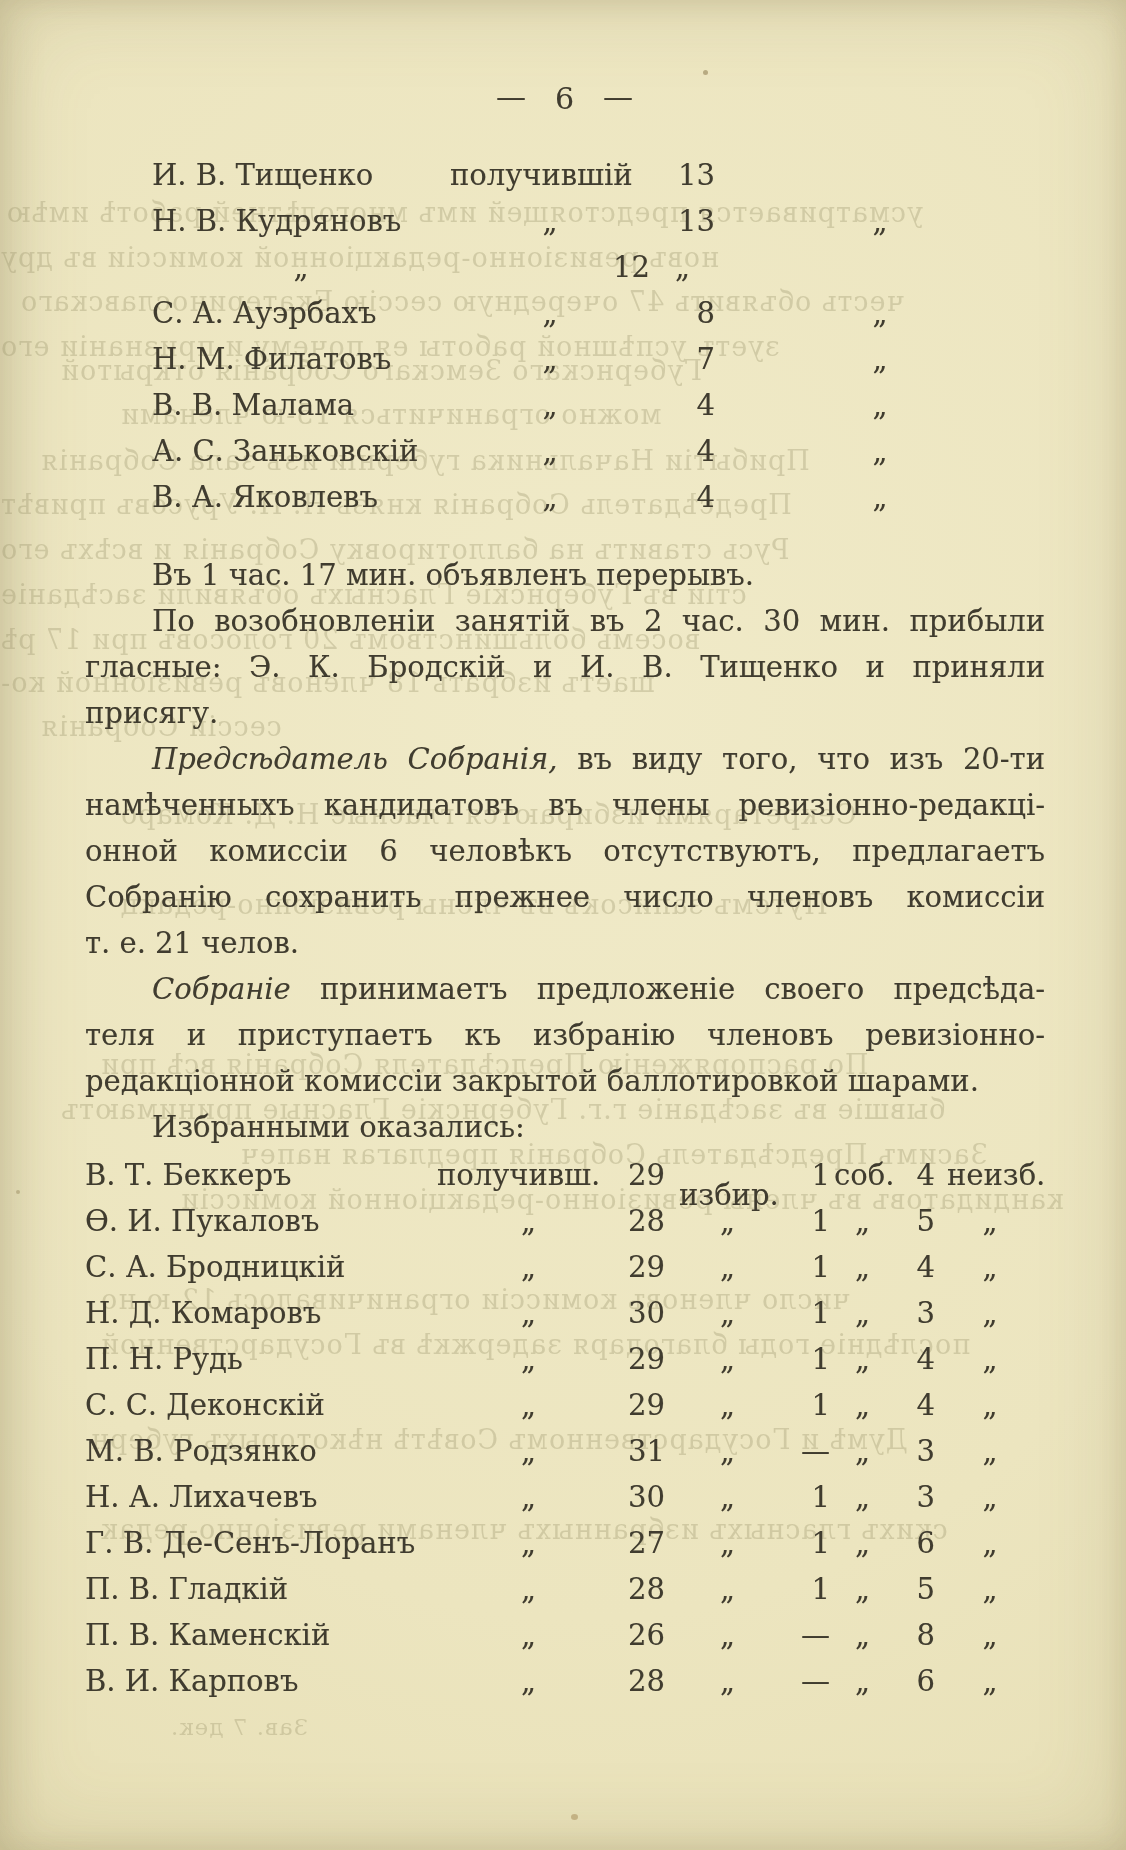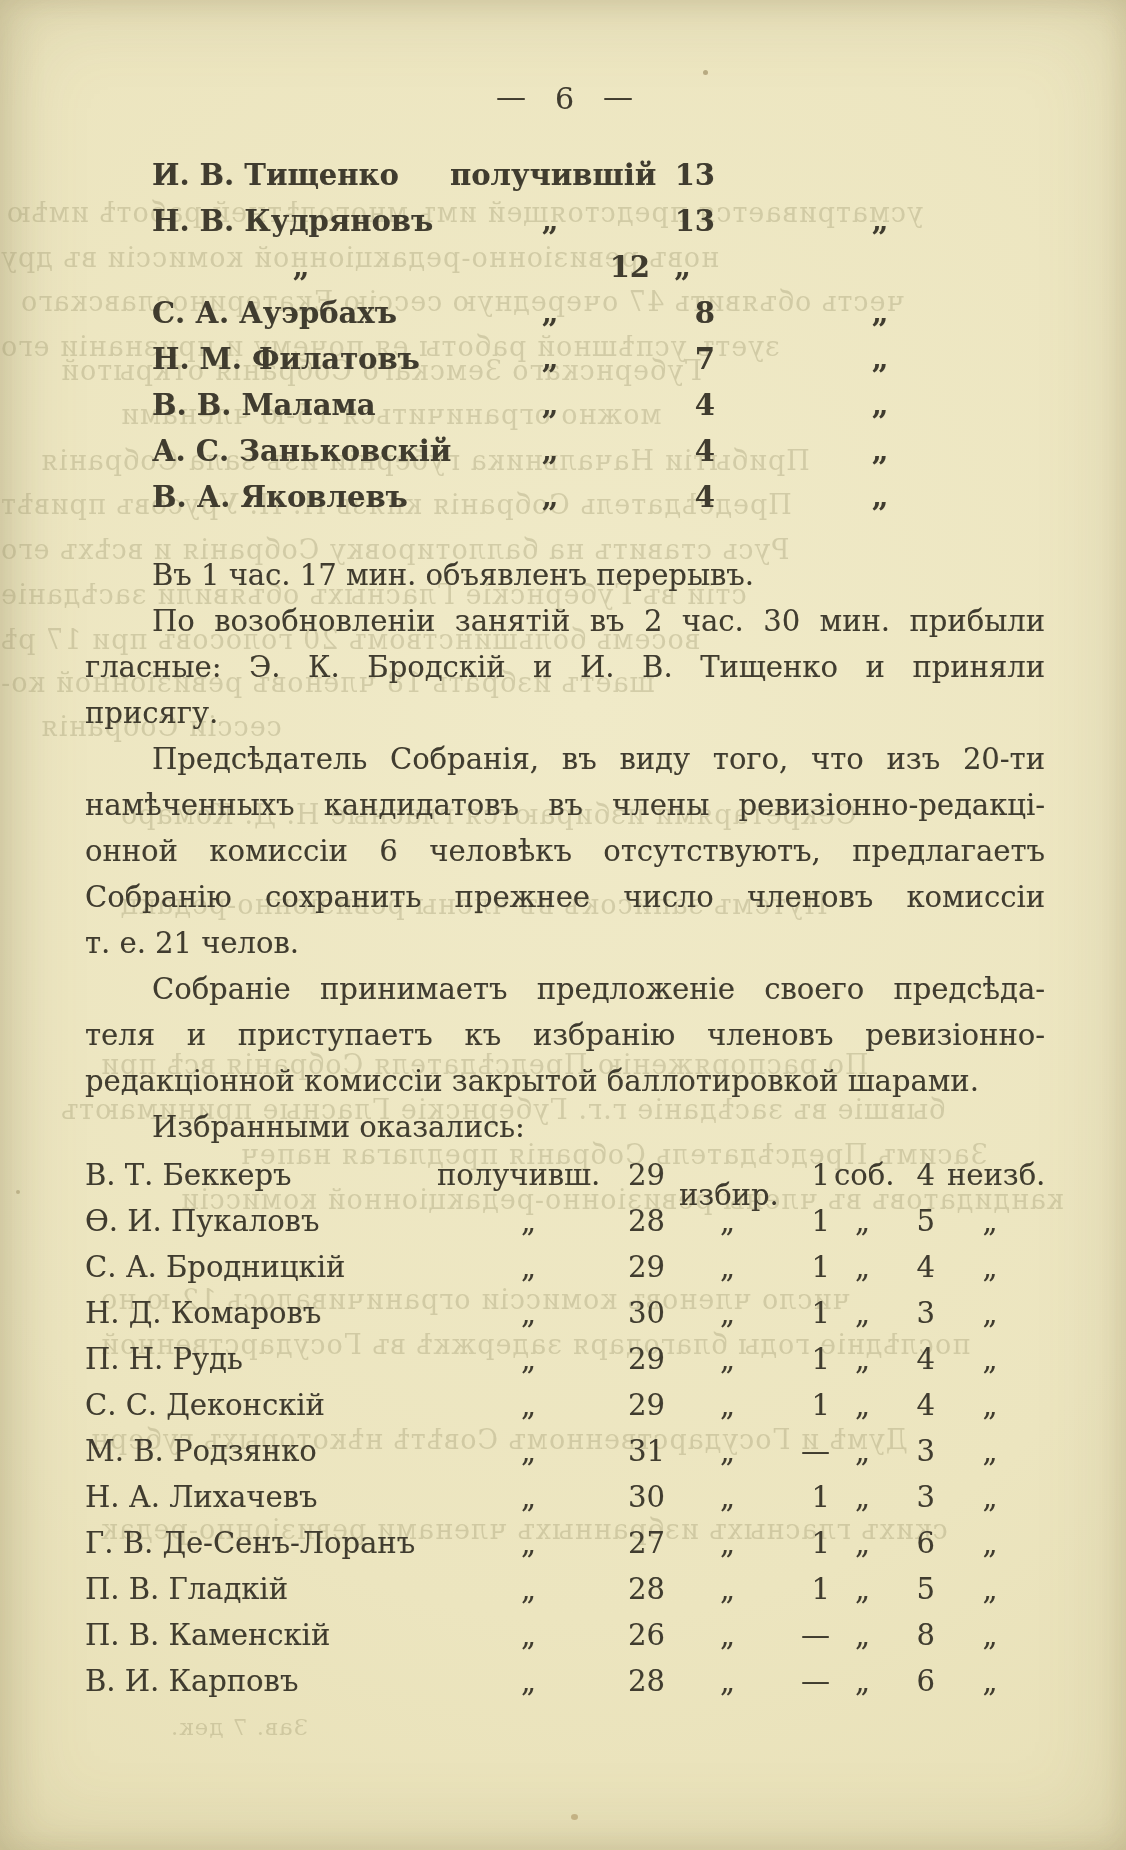--- a/index.html
+++ b/index.html
@@ -13,33 +13,33 @@
     box-shadow: inset 0 0 90px rgba(120,105,60,.20), inset 14px 0 34px rgba(110,95,55,.12), inset -6px 0 22px rgba(110,95,55,.08);
     font-family:"DejaVu Serif","Liberation Serif",serif;
     color:#403c2f;
   }
   .ink { text-shadow: 0.3px 0.4px 0 rgba(64,60,47,0.30); }
   .content { position:absolute; left:85px; top:0; width:960px; }
   .pageno-line { margin-top:80px; height:38px; line-height:38px; text-align:center; font-size:30px; letter-spacing:1px; }
   .pageno-line .rule { display:inline-block; margin:0 28px; transform:translateY(-2px); }
   .t1 { margin-top:34px; margin-bottom:32px; }
   .row { display:grid; height:46px; line-height:46px; font-size:29px; white-space:nowrap; }
-  .t1 .row { grid-template-columns:67px 298px 200px 65px 330px;font-weight:bold; }
+  .t1 .row { grid-template-columns:67px 298px 200px 65px 330px; }
   .t2 .row { grid-template-columns:352px 183px 45px 125px 40px 65px 40px 110px; }
   .c { overflow:visible; }
   .num { text-align:right; }
   .dit { text-align:center; }
   .w-izbr { padding-left:14px;margin-top:20px; }
   .w-sob  { padding-left:4px; }
   .w-neizb{ padding-left:12px; }
   .w-unit { padding-left:4px; }
   .line { height:46px; line-height:46px; font-size:29px; }
   .indent { padding-left:67px; }
   .jline { text-align:justify; text-align-last:justify; }
-  .em { }
+  .em { font-style:italic; }
   .t2 { margin-top:2px; }
   
   .ghost {
     position:absolute; transform:scaleX(-1);
     color:#928c63; opacity:.30; filter:blur(0.5px);
     font-size:27px; line-height:30px; white-space:nowrap; letter-spacing:1px;
   }
   .g0{top:198px;left:6px}.g1{top:243px;left:0}.g2{top:287px;left:20px}.g3{top:332px;left:0}
   .g4{top:356px;left:60px}.g5{top:400px;left:120px}.g6{top:446px;left:40px}.g7{top:490px;left:0}
   .g8{top:535px;left:0}.g9{top:580px;left:0}.g10{top:625px;left:0}.g11{top:668px;left:0}

